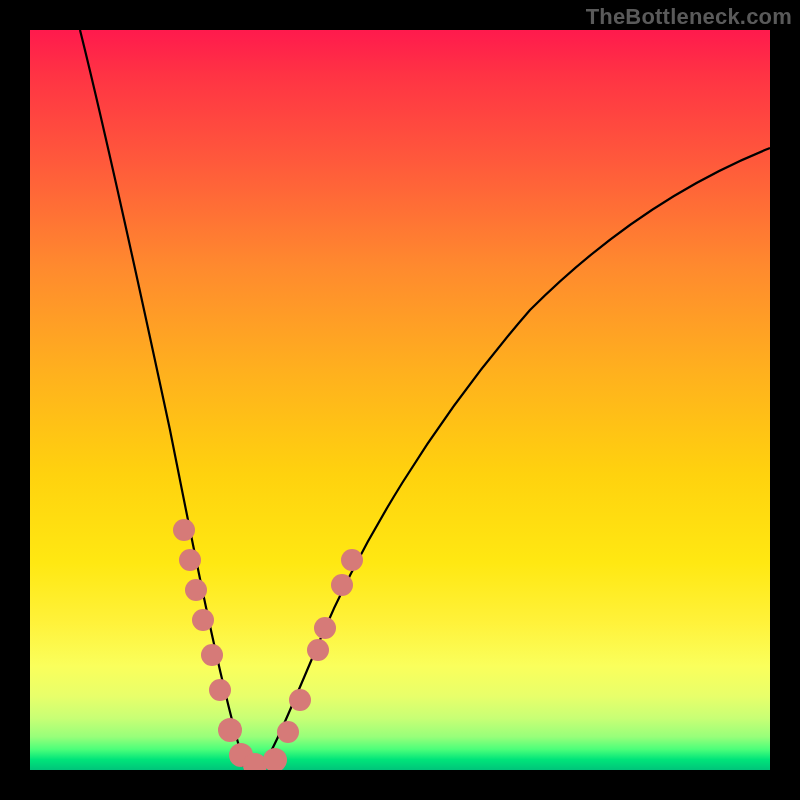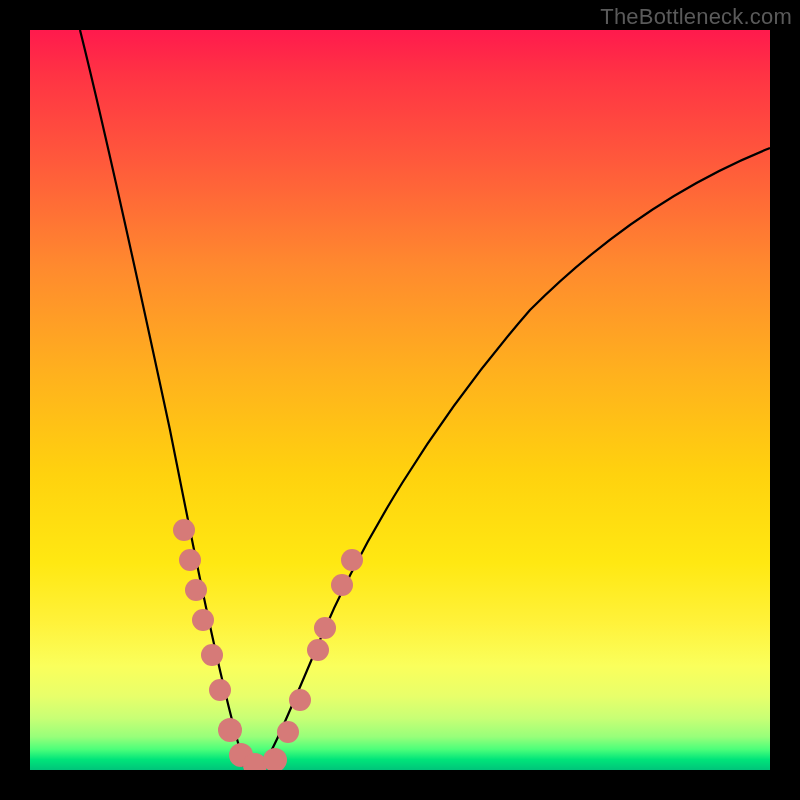--- a/index.html
+++ b/index.html
@@ -36,21 +36,21 @@
       #00c47a 100%
     );
   }
   .watermark {
     position: absolute;
     top: 4px;
     right: 8px;
     color: #5a5a5a;
     font-size: 22px;
     letter-spacing: 0.2px;
-    font-weight: 400;
+    font-weight: 700;
     user-select: none;
   }
   svg.curve {
     position: absolute;
     left: 0;
     top: 0;
     width: 740px;
     height: 740px;
   }
   .dot {

